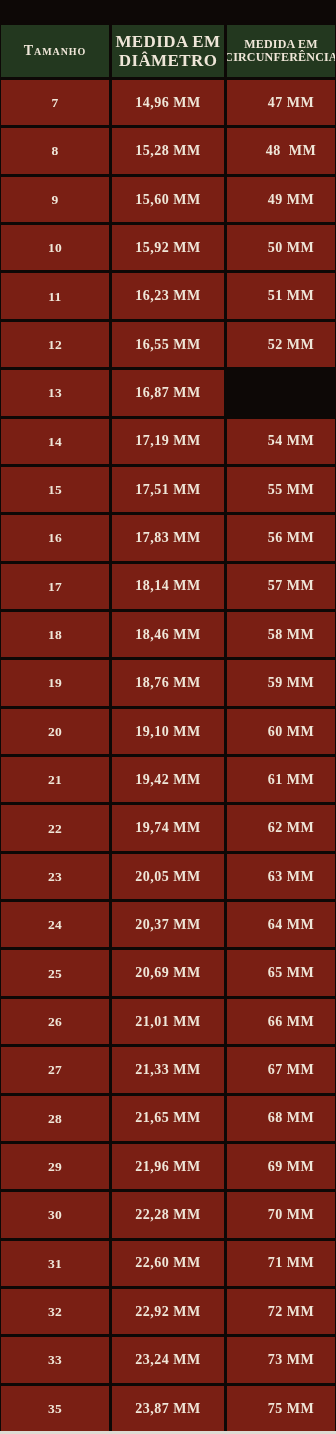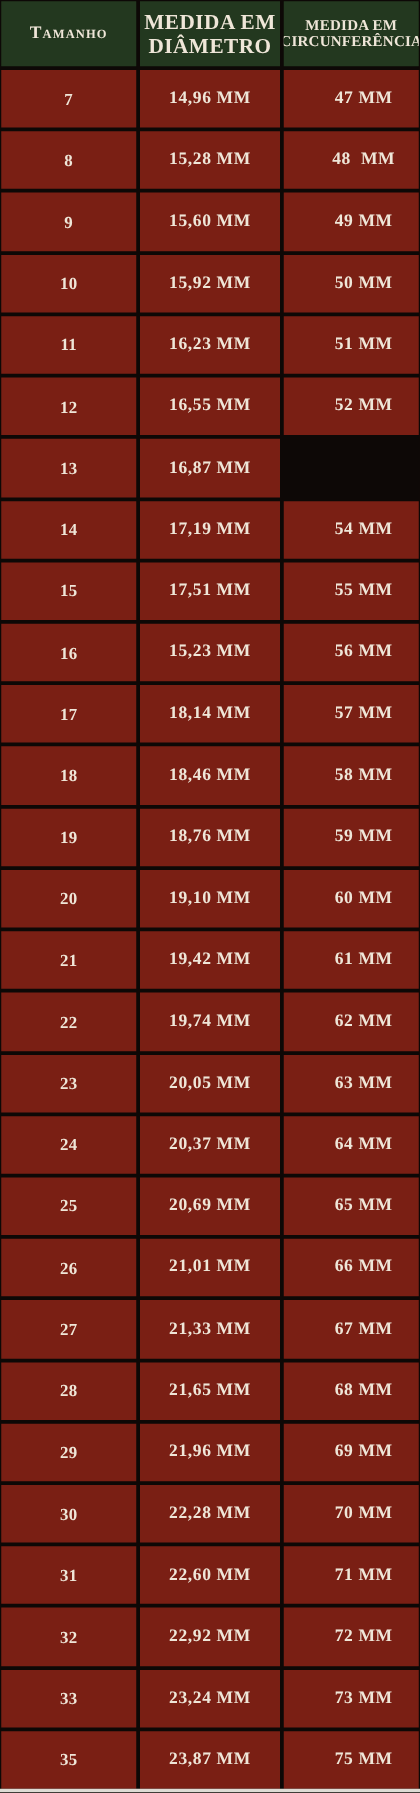--- a/index.html
+++ b/index.html
@@ -23,20 +23,21 @@
     flex-direction: column;
     padding: 1px 1px 3px 1px;
   }
 
   .table-header-row {
     display: flex;
     height: 52px;
     flex: 0 0 52px;
     gap: 3px;
     margin-bottom: 3px;
+    margin-top: 24px;
   }
 
   .table-body {
     flex: 1 1 auto;
     display: flex;
     flex-direction: column;
     gap: 3px;
   }
 
   .table-row {
@@ -140,21 +141,21 @@
         <div class="cell body-cell cell-diameter">17,19 MM</div>
         <div class="cell body-cell cell-circumference">54 MM</div>
       </div>
       <div class="table-row">
         <div class="cell body-cell cell-size">15</div>
         <div class="cell body-cell cell-diameter">17,51 MM</div>
         <div class="cell body-cell cell-circumference">55 MM</div>
       </div>
       <div class="table-row">
         <div class="cell body-cell cell-size">16</div>
-        <div class="cell body-cell cell-diameter">15,23 MM</div>
+        <div class="cell body-cell cell-diameter">17,83 MM</div>
         <div class="cell body-cell cell-circumference">56 MM</div>
       </div>
       <div class="table-row">
         <div class="cell body-cell cell-size">17</div>
         <div class="cell body-cell cell-diameter">18,14 MM</div>
         <div class="cell body-cell cell-circumference">57 MM</div>
       </div>
       <div class="table-row">
         <div class="cell body-cell cell-size">18</div>
         <div class="cell body-cell cell-diameter">18,46 MM</div>

